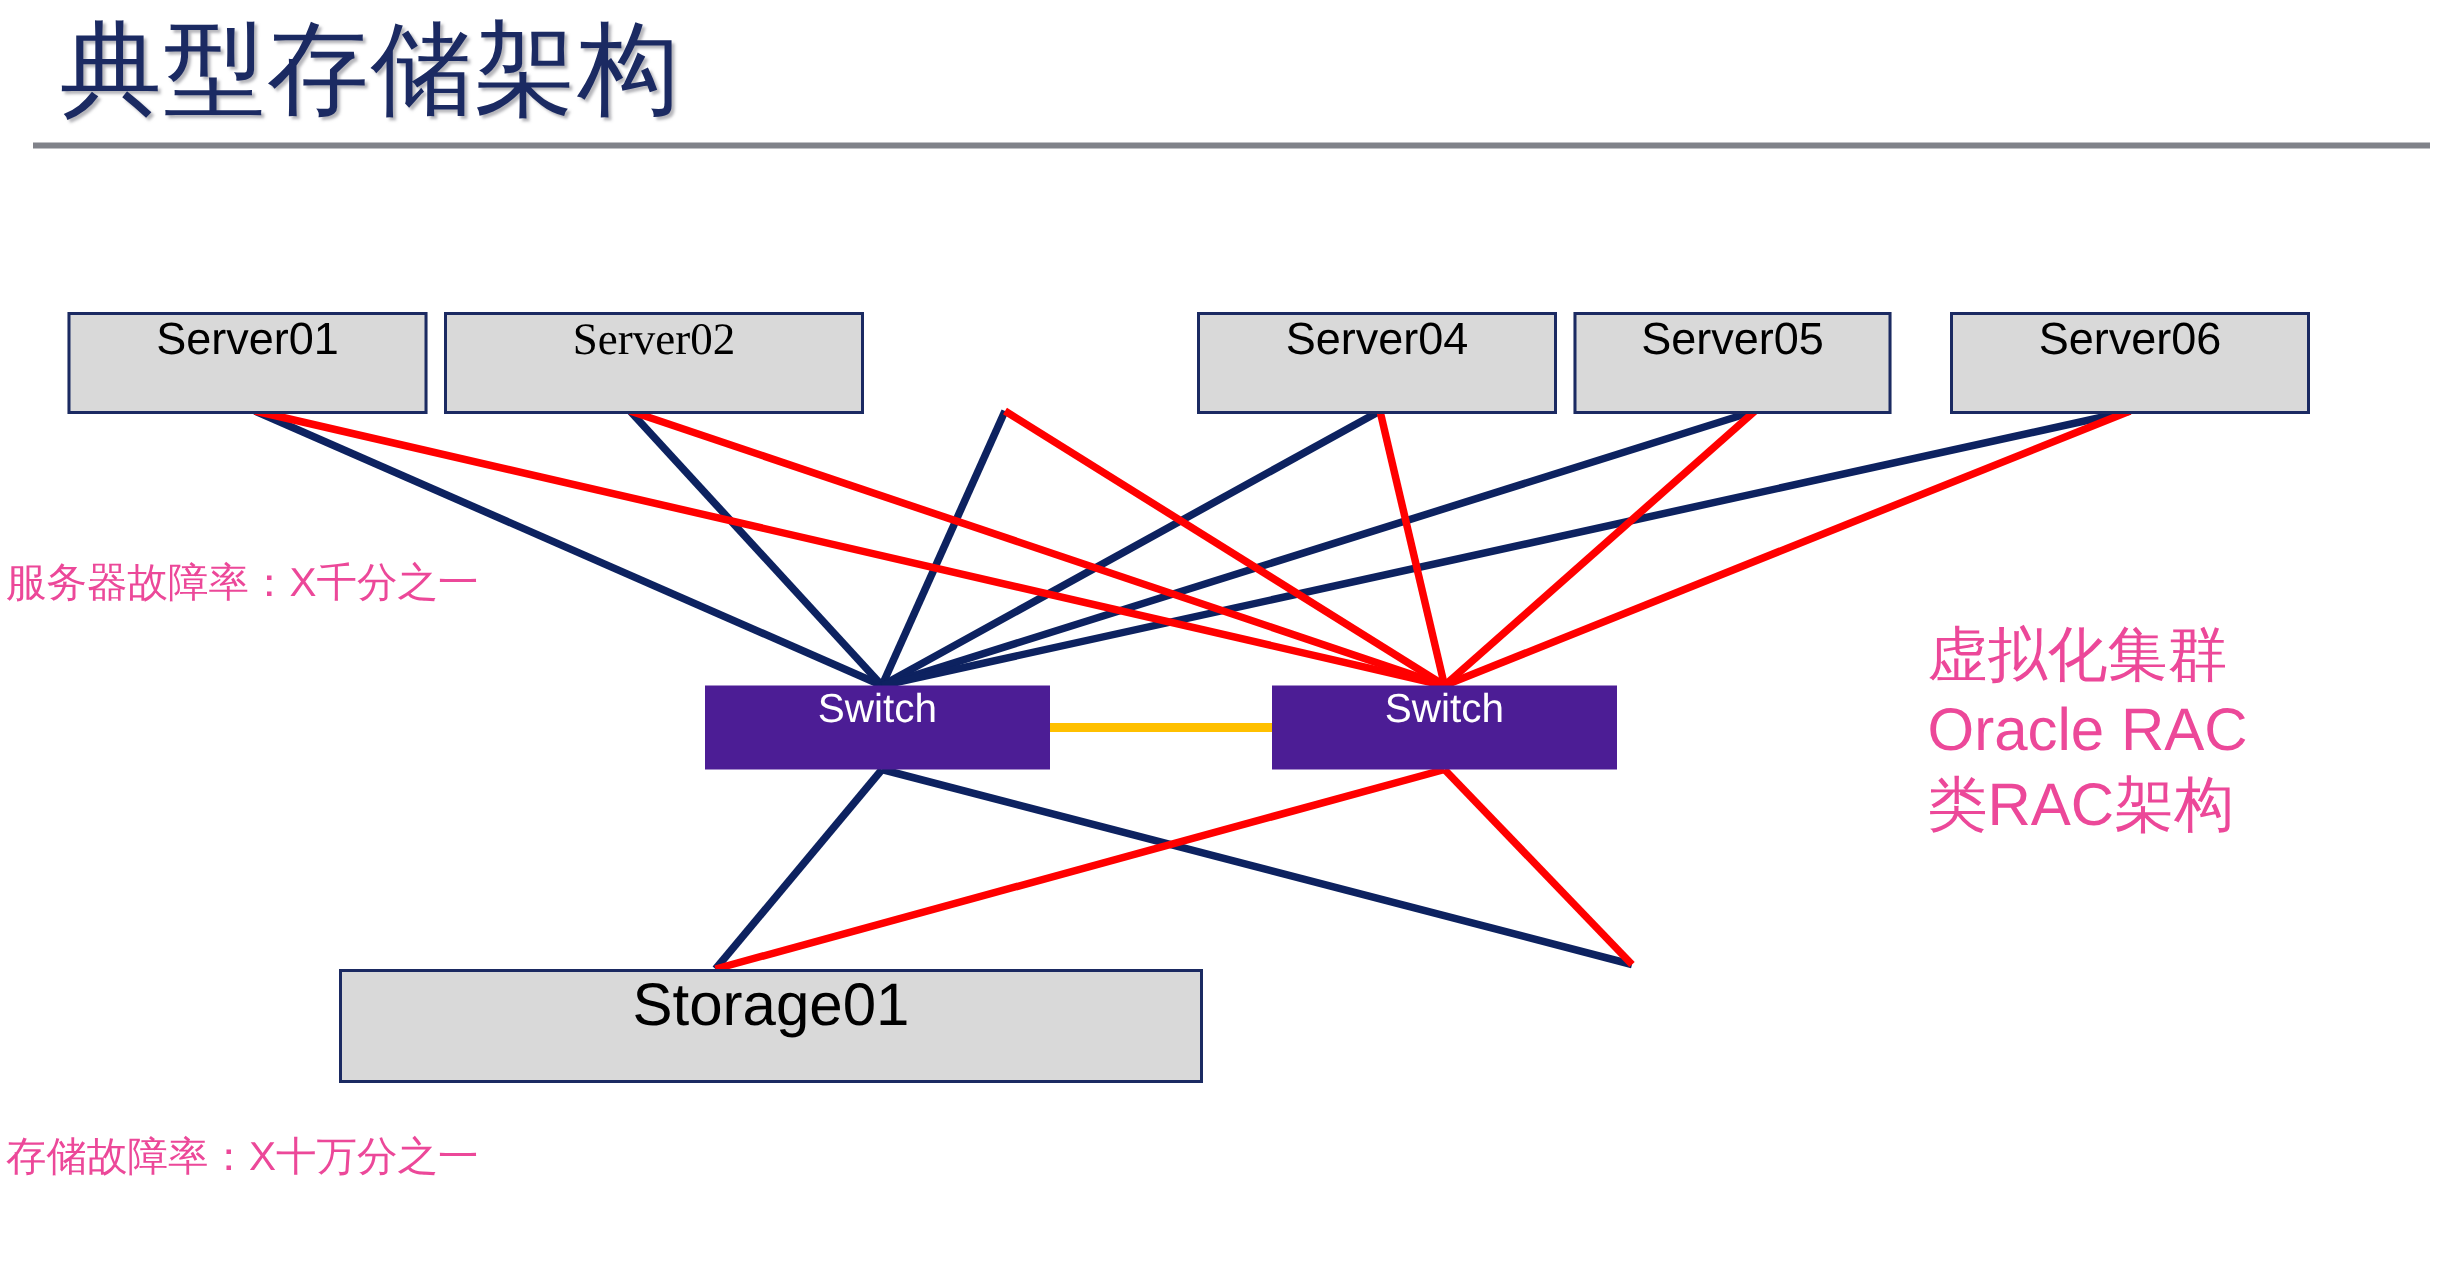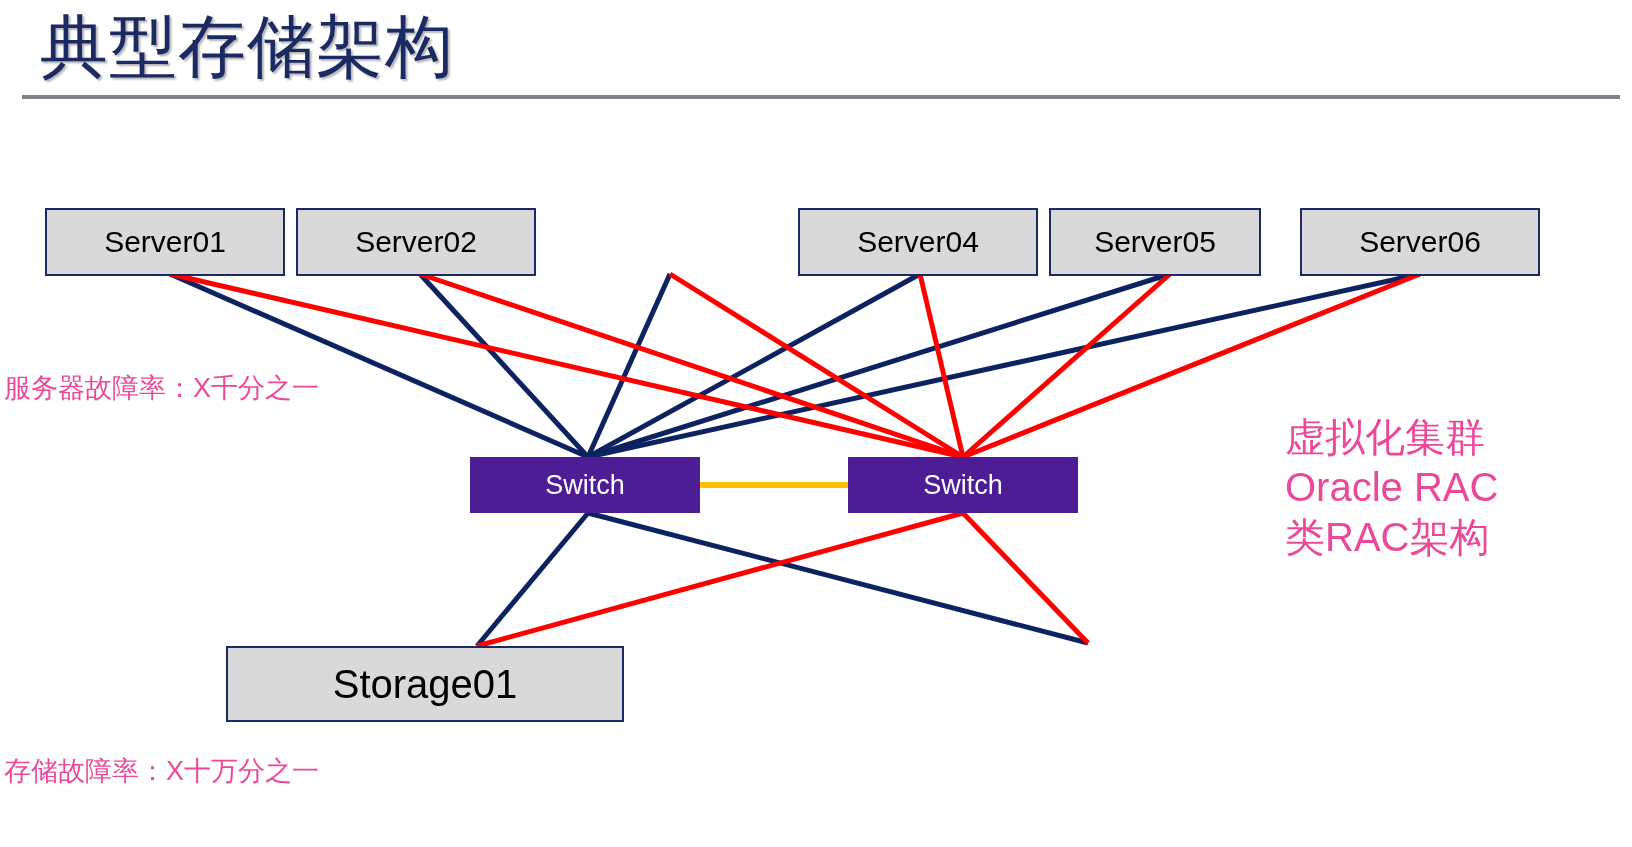--- a/index.html
+++ b/index.html
@@ -47,21 +47,21 @@
     top: 0;
     width: 1632px;
     height: 847px;
   }
 
   
   .node-box {
     position: absolute;
     box-sizing: border-box;
     display: flex;
-    align-items: center;
+    align-items: flex-start;
     justify-content: center;
   }
   .server-box {
     background: #d9d9d9;
     border: 2px solid #1b2a62;
     height: 68px;
     font-size: 30px;
     color: #000000;
   }
   .storage-box {
@@ -134,41 +134,41 @@
         <line x1="963" y1="513" x2="1088" y2="643" stroke="#ff0000"></line>
       </g>
     <g id="link-interconnect" stroke="#ffc000" stroke-width="6" stroke-linecap="butt">
         <line x1="700" y1="485" x2="848" y2="485" stroke="#ffc000"></line>
       </g>
   </svg>
 
   <div class="node-box server-box" style="left:45px; top:208px; width:240px;">
     <span>Server01</span>
   </div>
-  <div class="node-box server-box" style="left:296px; top:208px; width:240px;">
+  <div class="node-box server-box" style="left:296px; top:208px; width:280px;font-family:Liberation Serif, serif;">
     <span>Server02</span>
   </div>
   <div class="node-box server-box" style="left:798px; top:208px; width:240px;">
     <span>Server04</span>
   </div>
   <div class="node-box server-box" style="left:1049px; top:208px; width:212px;">
     <span>Server05</span>
   </div>
   <div class="node-box server-box" style="left:1300px; top:208px; width:240px;">
     <span>Server06</span>
   </div>
 
   <div class="node-box switch-box" style="left:470px; top:457px; width:230px;">
     <span>Switch</span>
   </div>
   <div class="node-box switch-box" style="left:848px; top:457px; width:230px;">
     <span>Switch</span>
   </div>
 
-  <div class="node-box storage-box" style="left:226px; top:646px; width:398px;">
+  <div class="node-box storage-box" style="left:226px; top:646px; width:576px;">
     <span>Storage01</span>
   </div>
 
   <div class="free-text" id="server-fail-text">服务器故障率：X千分之一</div>
   <div class="free-text" id="storage-fail-text">存储故障率：X十万分之一</div>
 
   <div class="free-text" id="cluster-note">
     <div>虚拟化集群</div>
     <div>Oracle RAC</div>
     <div>类RAC架构</div>

